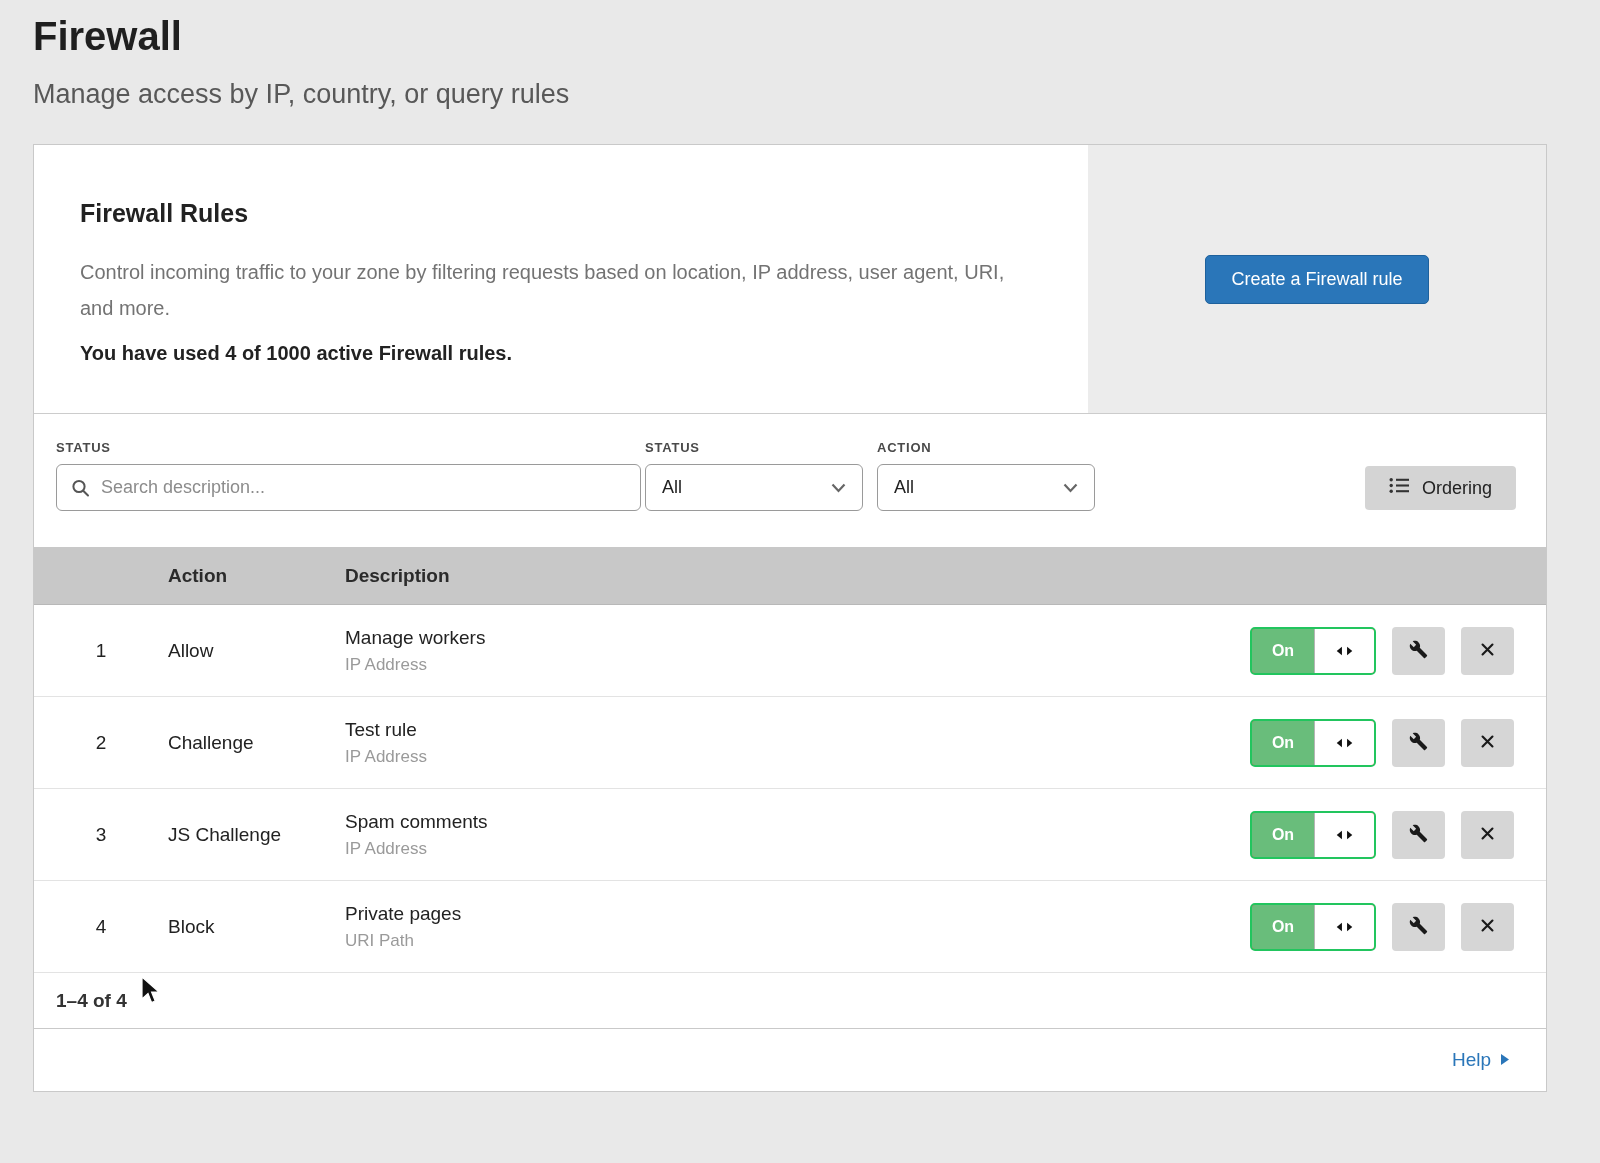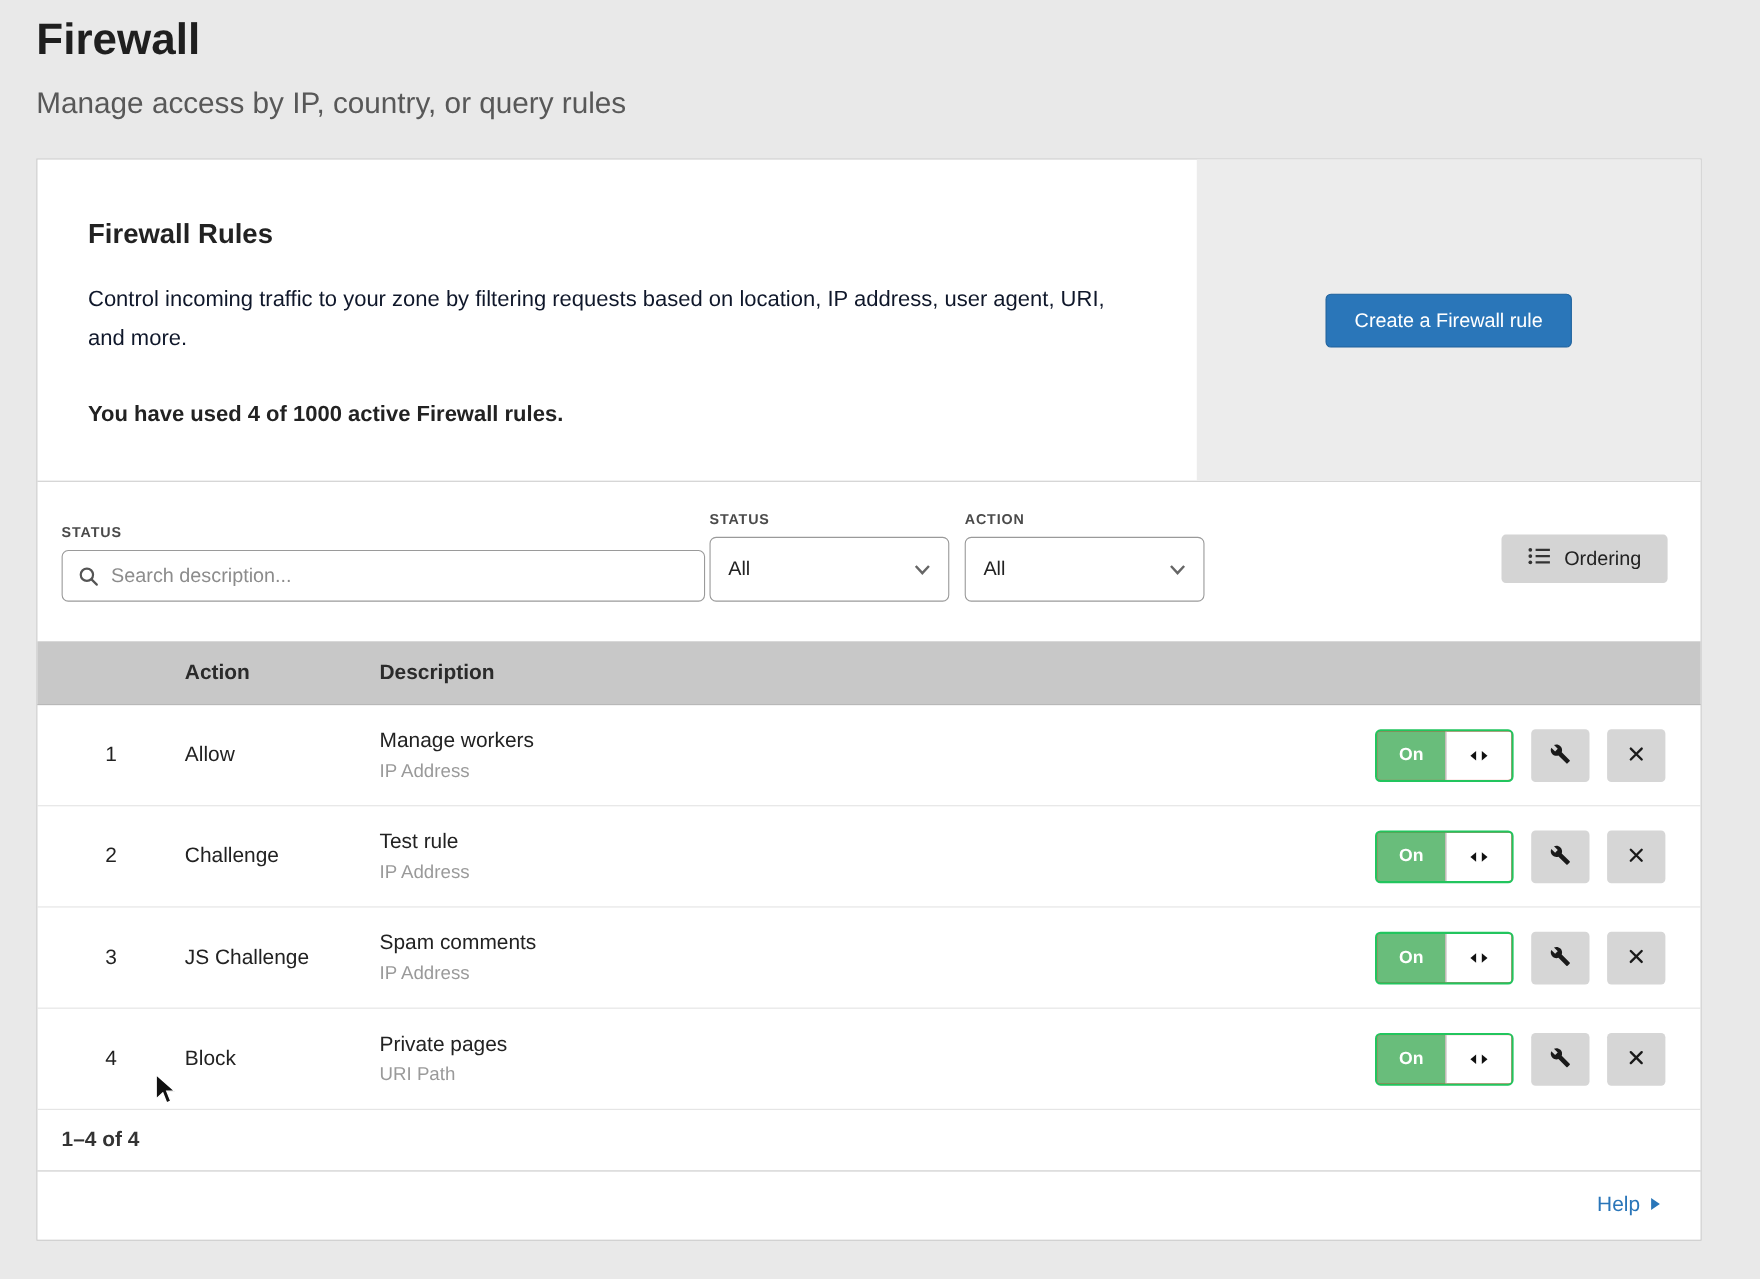--- a/index.html
+++ b/index.html
@@ -12,47 +12,47 @@
   .page { padding:14px 53px 0 33px; }
 
   .page-title { font-size:40px; font-weight:700; margin:0; color:#1f1f1f; }
   .page-subtitle { margin-top:20px; font-size:27px; color:#585858; font-weight:400; }
 
   .card { margin-top:34px; background:#fff; border:1px solid #c9c9c9; }
 
   .card-top { display:flex; border-bottom:1px solid #ccc; }
   .intro-left { flex:1 1 auto; padding:54px 60px 48px 46px; }
   .intro-heading { font-size:25px; margin:0 0 26px; font-weight:700; color:#222; }
-  .intro-desc { font-size:20px; line-height:1.8; margin:0 0 40px; color:#0f172a; max-width:960px; }
+  .intro-desc { font-size:20px; line-height:1.8; margin:0 0 16px; color:#737373; max-width:960px; }
   .usage { font-size:20px; font-weight:700; margin:0; color:#222; }
   .intro-right { flex:0 0 458px; background:#ececec; display:flex; align-items:center; justify-content:center; }
   .btn-primary {
     background:#2a76b9; color:#fff; border:1px solid #1e619c; border-radius:5px;
     font-size:18px; padding:13px 25px; font-family:inherit; cursor:pointer;
   }
 
   .filters { display:flex; align-items:flex-end; padding:26px 30px 36px 22px; }
   .filter-label { display:block; font-size:13px; font-weight:700; color:#4a4a4a; letter-spacing:.06em; margin-bottom:9px; }
   .input-wrap { position:relative; width:585px; }
   .input-wrap .search-icon { position:absolute; left:15px; top:50%; transform:translateY(-50%); display:flex; }
   .search-input {
     width:100%; height:47px; border:1px solid #9a9a9a; border-radius:6px;
     padding:0 14px 0 44px; font-size:18px; font-family:inherit; color:#737373; background:#fff;
   }
   .search-input::placeholder { color:#8c8c8c; }
   .filter-status { margin-left:4px; }
   .filter-action { margin-left:14px; }
   .select {
-    width:218px; height:59px; border:1px solid #9a9a9a; border-radius:6px; background:#fff;
+    width:218px; height:47px; border:1px solid #9a9a9a; border-radius:6px; background:#fff;
     display:flex; align-items:center; justify-content:space-between; padding:0 16px;
     font-size:18px; color:#222; cursor:pointer;
   }
   .btn-ordering {
     height:44px; background:#d4d4d4; border:none; border-radius:4px; font-size:18px; color:#222;
-    display:flex; align-items:center; gap:12px; padding:0 24px; margin-left:auto; margin-bottom:17px;
+    display:flex; align-items:center; gap:12px; padding:0 24px; margin-left:auto; margin-bottom:1px;
     cursor:pointer; font-family:inherit;
   }
 
   .table-header {
     background:#c8c8c8; height:58px; display:flex; align-items:center;
     font-size:19px; font-weight:700; color:#2b2b2b; border-bottom:1px solid #b8b8b8;
   }
   .col-num { flex:0 0 134px; text-align:center; }
   .col-action { flex:0 0 177px; }
   .col-desc { flex:1 1 auto; }

